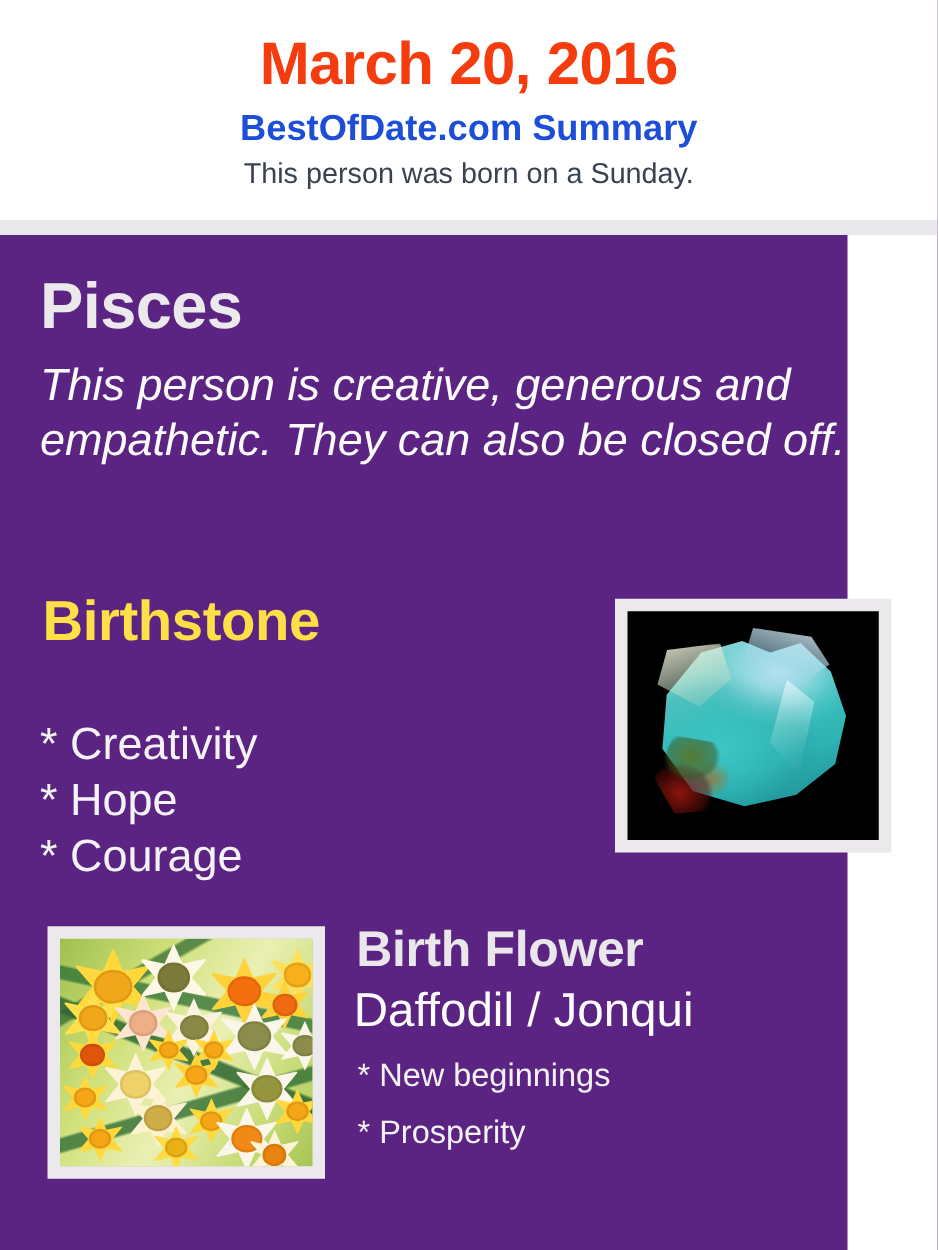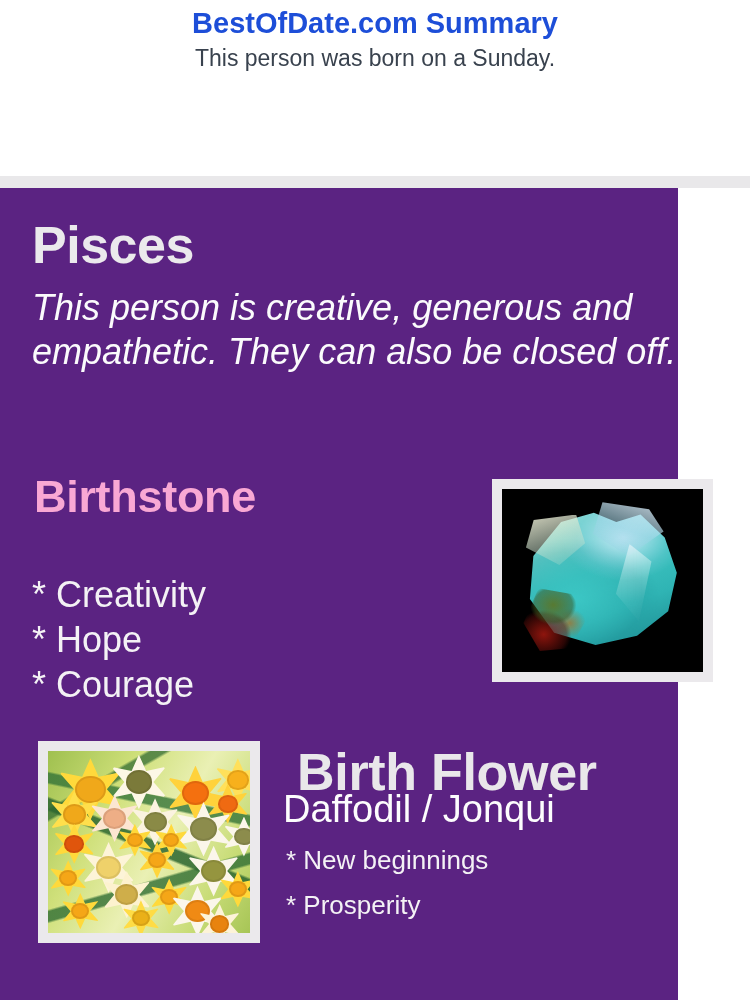--- a/index.html
+++ b/index.html
@@ -104,21 +104,21 @@
 
   
   .stone-title {
     position: absolute;
     left: 34px;
     top: 284px;
     margin: 0;
     font-size: 45px;
     line-height: 50px;
     font-weight: bold;
-    color: #f9a8d4;
+    color: #fde047;
     letter-spacing: -0.3px;
   }
   .stone-name {
     position: absolute;
     left: 31px;
     top: 334px;
     margin: 0;
     font-size: 38px;
     line-height: 44px;
     font-weight: normal;
@@ -137,22 +137,22 @@
     line-height: 45px;
     color: #f4f2f5;
     white-space: nowrap;
   }
 
   
   .flower-title {
     position: absolute;
     left: 285px;
     top: 545px;
-    margin: 12px;
-    font-size: 52px;
+    margin: 0;
+    font-size: 40px;
     line-height: 54px;
     font-weight: bold;
     color: #e9e7ea;
     letter-spacing: -0.3px;
   }
   .flower-name {
     position: absolute;
     left: 283px;
     top: 599px;
     margin: 0;
@@ -307,20 +307,21 @@
     background: var(--cup, #f7a81b);
     box-shadow: inset 0 0 0 2px rgba(0,0,0,0.08);
   }
 </style>
 </head>
 <body>
 
 <div id="page">
 
   <div class="header">
+    <h1 class="header-date">March 20, 2016</h1>
     <div class="header-site">BestOfDate.com Summary</div>
     <div class="header-note">This person was born on a Sunday.</div>
   </div>
 
   <div class="header-rule"></div>
 
   <div class="panel">
 
     <h2 class="sign-title">Pisces</h2>
     <p class="sign-desc">This person is creative, generous and empathetic. They can also be closed off.</p>

